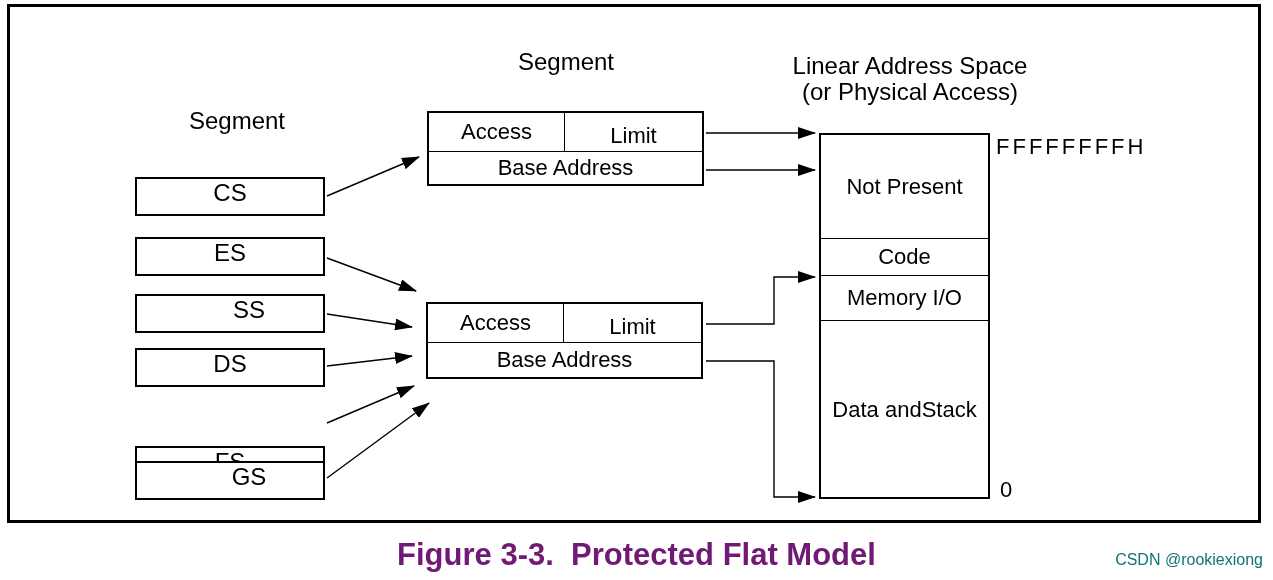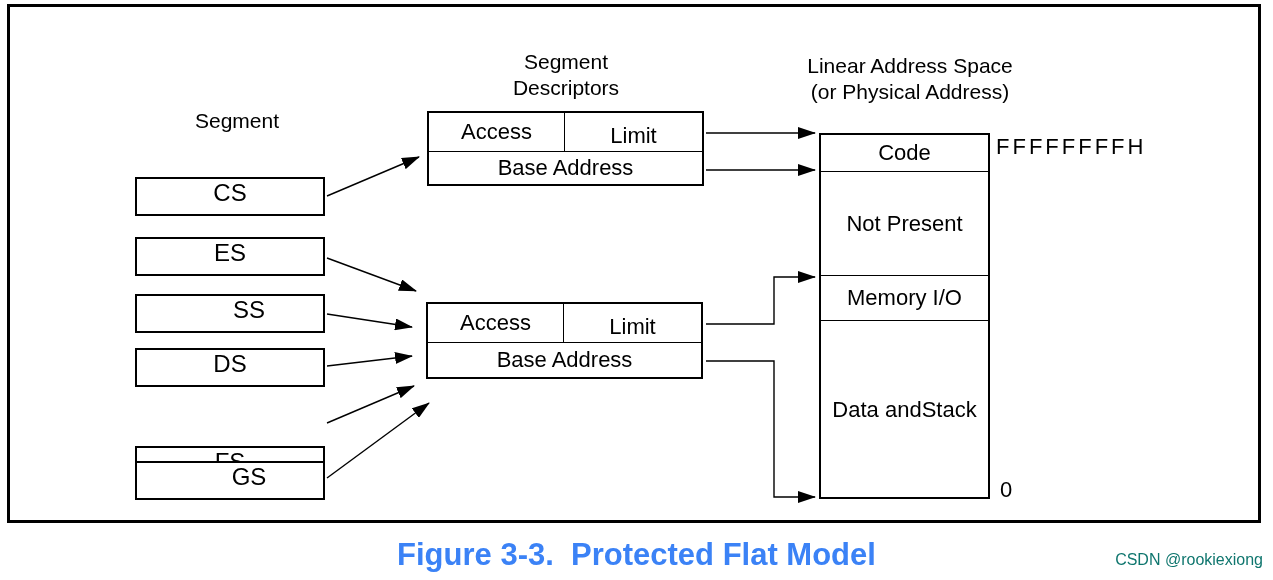--- a/index.html
+++ b/index.html
@@ -7,21 +7,21 @@
     width:1273px; height:580px; background:#ffffff; color:#000;
     font-family:"Liberation Sans", sans-serif; position:relative; overflow:hidden;
   }
   .abs { position:absolute; }
 
   .outer-border {
     left:7px; top:4px; width:1254px; height:519px;
     border:3.5px solid #000; box-sizing:border-box;
   }
 
-  .heading { text-align:center; font-size:21px; line-height:26px; }
+  .heading { text-align:center; font-size:24px; line-height:26px; }
   #hdr-segreg  { left:147px; top:108px; width:180px; }
   #hdr-segdesc { left:476px; top:49px;  width:180px; }
   #hdr-linear  { left:750px; top:53px;  width:320px; }
 
   .reg-box {
     left:135px; width:190px; height:39px;
     border:2.5px solid #000; box-sizing:border-box;
     display:flex; align-items:flex-start; justify-content:center;
     font-size:24px; background:#fff;
   }
@@ -50,44 +50,43 @@
   #mem-code { height:37px;  border-bottom:1.5px solid #000; }
   #mem-np   { height:104px; border-bottom:1.5px solid #000; }
   #mem-io   { height:45px;  border-bottom:1.5px solid #000; }
   #mem-ds   { flex:1; line-height:27px; }
 
   .addr-high { left:996px;  top:134px; font-size:22px; letter-spacing:3px; white-space:nowrap; }
   .addr-zero { left:1000px; top:477px; font-size:22px; }
 
   .caption {
     left:0; top:537px; width:1273px; text-align:center;
-    font-size:31px; font-weight:bold; color:#3b82f6; white-space:pre;
+    font-size:31px; font-weight:bold; color:#701a75; white-space:pre;
   }
   .watermark { right:10px; top:551px; font-size:16px; color:#0f766e; }
 
   #arrows { left:0; top:0; pointer-events:none; }
   #arrows line, #arrows polyline { stroke:#000; stroke-width:1.4px; fill:none; }
 </style>
 </head>
 <body>
 
 <div class="abs outer-border"></div>
 
 <div class="abs heading" id="hdr-segreg">
   <div>Segment</div>
 </div>
 
 <div class="abs heading" id="hdr-segdesc">
   <div>Segment</div>
-  <div>Descriptors</div>
 </div>
 
 <div class="abs heading" id="hdr-linear">
   <div>Linear Address Space</div>
-  <div>(or Physical Address)</div>
+  <div>(or Physical Access)</div>
 </div>
 
 <div class="abs reg-box" id="reg-cs">
     <span>CS</span>
   </div>
 <div class="abs reg-box" id="reg-es">
     <span>ES</span>
   </div>
 <div class="abs reg-box" id="reg-ss">
     <span>SS</span>
@@ -112,22 +111,22 @@
 
 <div class="abs desc-table" id="desc2">
   <div class="dt-row1">
     <div class="dt-access">Access</div>
     <div class="dt-limit">Limit</div>
   </div>
   <div class="dt-row2">Base Address</div>
 </div>
 
 <div class="abs mem-box">
+  <div class="mem-sec" id="mem-np">Not Present</div>
   <div class="mem-sec" id="mem-code">Code</div>
-  <div class="mem-sec" id="mem-np">Not Present</div>
   <div class="mem-sec" id="mem-io">Memory I/O</div>
   <div class="mem-sec" id="mem-ds">
     <div>Data and</div>
     <div>Stack</div>
   </div>
 </div>
 
 <div class="abs addr-high">FFFFFFFFH</div>
 <div class="abs addr-zero">0</div>
 

